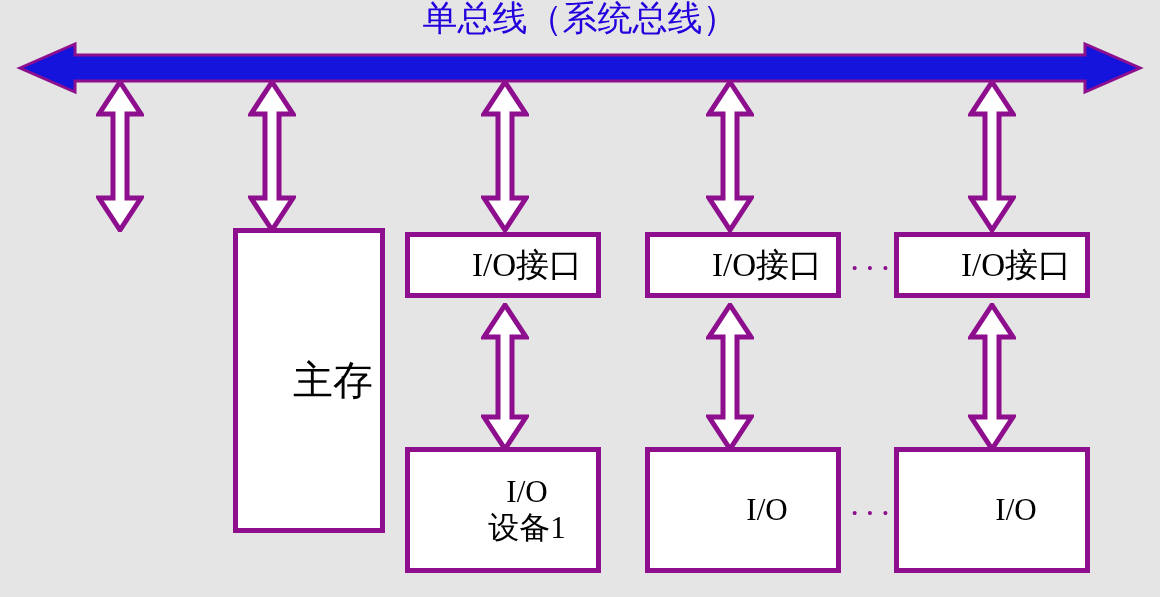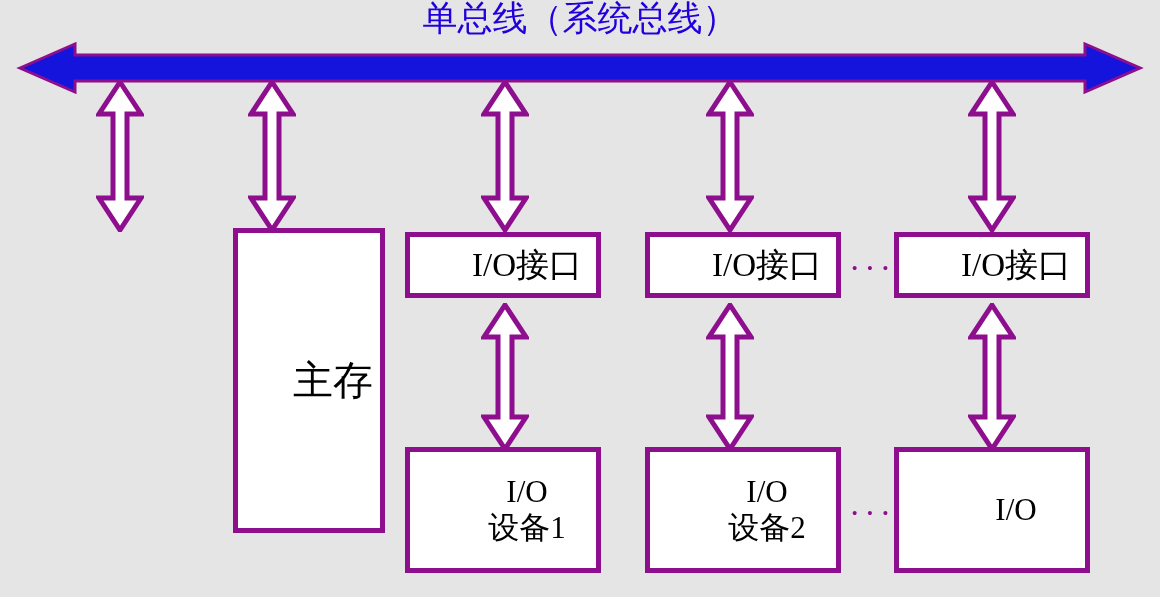--- a/index.html
+++ b/index.html
@@ -122,21 +122,20 @@
 
   <div class="box box-dev" style="left:405px; top:447px; width:196px; height:126px;">
     <div>
       <span class="l1">I/O</span>
       <span class="l2">设备1</span>
     </div>
   </div>
   <div class="box box-dev" style="left:645px; top:447px; width:196px; height:126px;">
     <div>
       <span class="l1">I/O</span>
-      <span class="l2">设备2</span>
     </div>
   </div>
   <div class="box box-dev" style="left:894px; top:447px; width:196px; height:126px;">
     <div>
       <span class="l1">I/O</span>
     </div>
   </div>
 
   <div class="ellipsis" style="left:849px; top:503px;">···</div>
 

